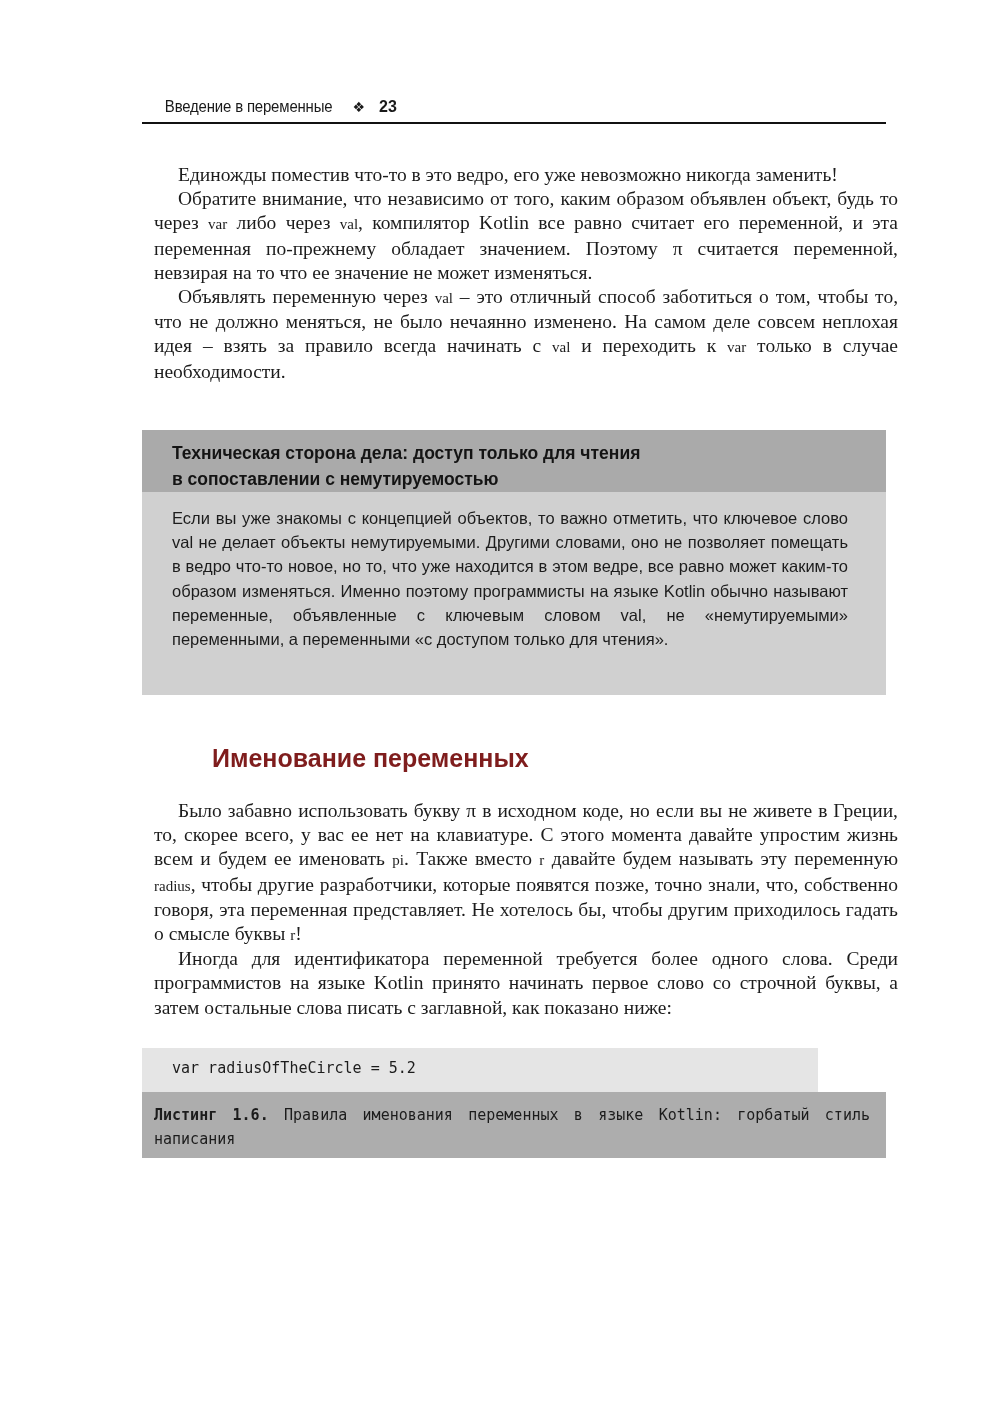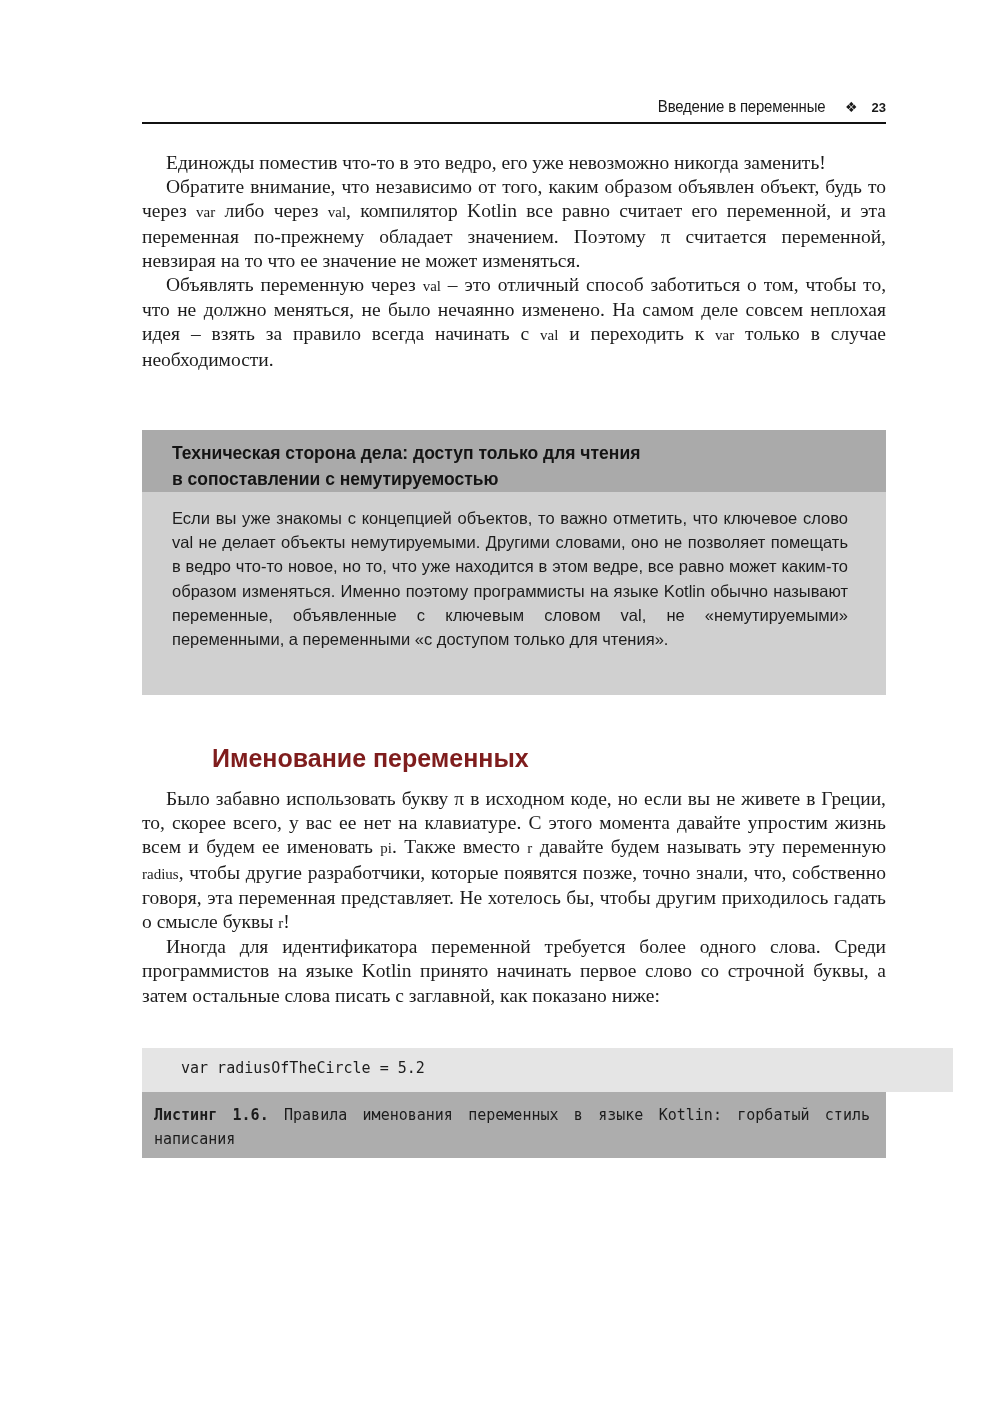--- a/index.html
+++ b/index.html
@@ -1,29 +1,29 @@
 <!DOCTYPE html>
 <html><head>
 <meta charset="utf-8">
 <style>
   html, body { margin: 0; padding: 0; background: #ffffff; }
   body { width: 1000px; height: 1401px; position: relative; overflow: hidden; }
   .page { position: absolute; left: 142px; top: 0; width: 744px; }
   .header {
     position: absolute; top: 92px; left: 0; width: 744px; height: 30px;
     border-bottom: 2px solid #111;
-    display: flex; justify-content: flex-end; align-items: center;
+    display: flex; align-items: center;
     font-family: "Liberation Sans", sans-serif; font-size: 17px; color: #1a1a1a;
   }
   .header .title { transform: scaleX(0.88); transform-origin: right center; letter-spacing: -0.2px; }
   .header .orn { margin: 0 14px 0 20px; font-size: 14px; }
-  .header .num { font-weight: bold; font-size: 13px; }
+  .header .num { font-weight: bold; font-size: 16px; }
   .body-text {
     font-family: "Liberation Serif", serif; font-size: 19.5px; line-height: 24.2px;
-    color: #1c1c1c; text-align: justify; margin: 0;
+    color: #1c1c1c; text-align: justify; margin: 12px;
   }
   .p { text-indent: 24px; margin: 0; }
   .mono { font-family: Liberation Serif, serif; font-size: 15px; }
   .sec1 { position: absolute; top: 151px; left: 0; width: 744px; }
   .note {
     position: absolute; top: 430px; left: 0; width: 744px; height: 265px;
     background: #d0d0d0;
   }
   .note-head {
     background: #aaaaaa; padding: 10px 30px 0 30px; height: 62px; box-sizing: border-box;
@@ -34,22 +34,22 @@
     padding: 14px 38px 0 30px;
     font-family: "Liberation Sans", sans-serif; font-size: 16.5px; line-height: 24.2px;
     color: #1c1c1c; text-align: justify;
   }
   .h2 {
     position: absolute; top: 744px; left: 24px;
     font-family: "Liberation Sans", sans-serif; font-weight: bold; font-size: 25px; color: #7f1d1d; margin-left: 46px;
   }
   .sec2 { position: absolute; top: 787px; left: 0; width: 744px; }
   .code {
-    position: absolute; top: 1048px; left: 0; width: 811px; height: 44px;
-    background: #e5e5e5; box-sizing: border-box; padding: 11px 30px 0 39px;
+    position: absolute; top: 1048px; left: 0; width: 676px; height: 44px;
+    background: #e5e5e5; box-sizing: border-box; padding: 11px 30px 0 30px;
     font-family: "DejaVu Sans Mono", monospace; font-size: 15px; color: #1c1c1c;
   }
   .caption {
     position: absolute; top: 1092px; left: 0; width: 744px; height: 66px;
     background: #adadad; box-sizing: border-box; padding: 11px 16px 0 12px;
     font-family: "DejaVu Sans Mono", monospace; font-size: 15px; line-height: 24px; color: #1c1c1c;
     text-align: justify;
   }
   .caption b { font-weight: bold; }
 </style>

